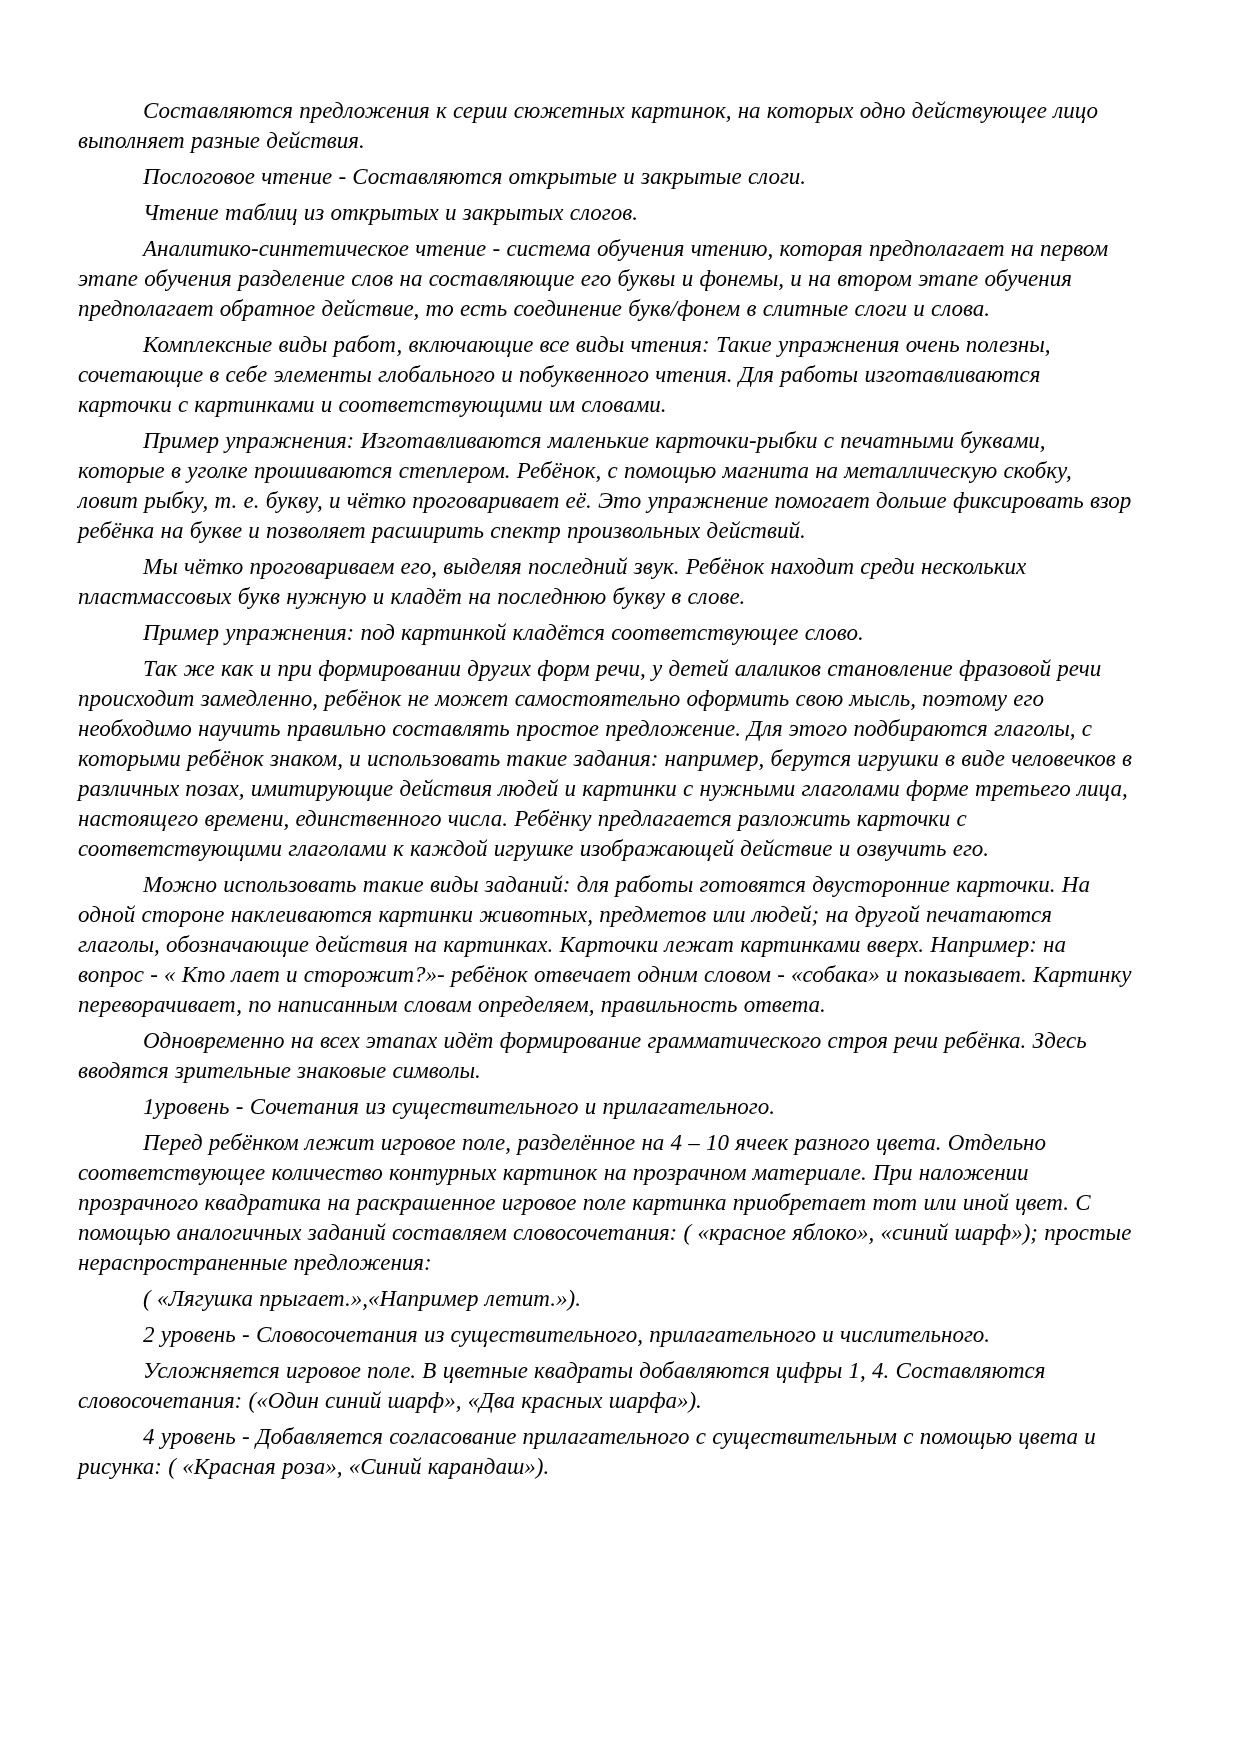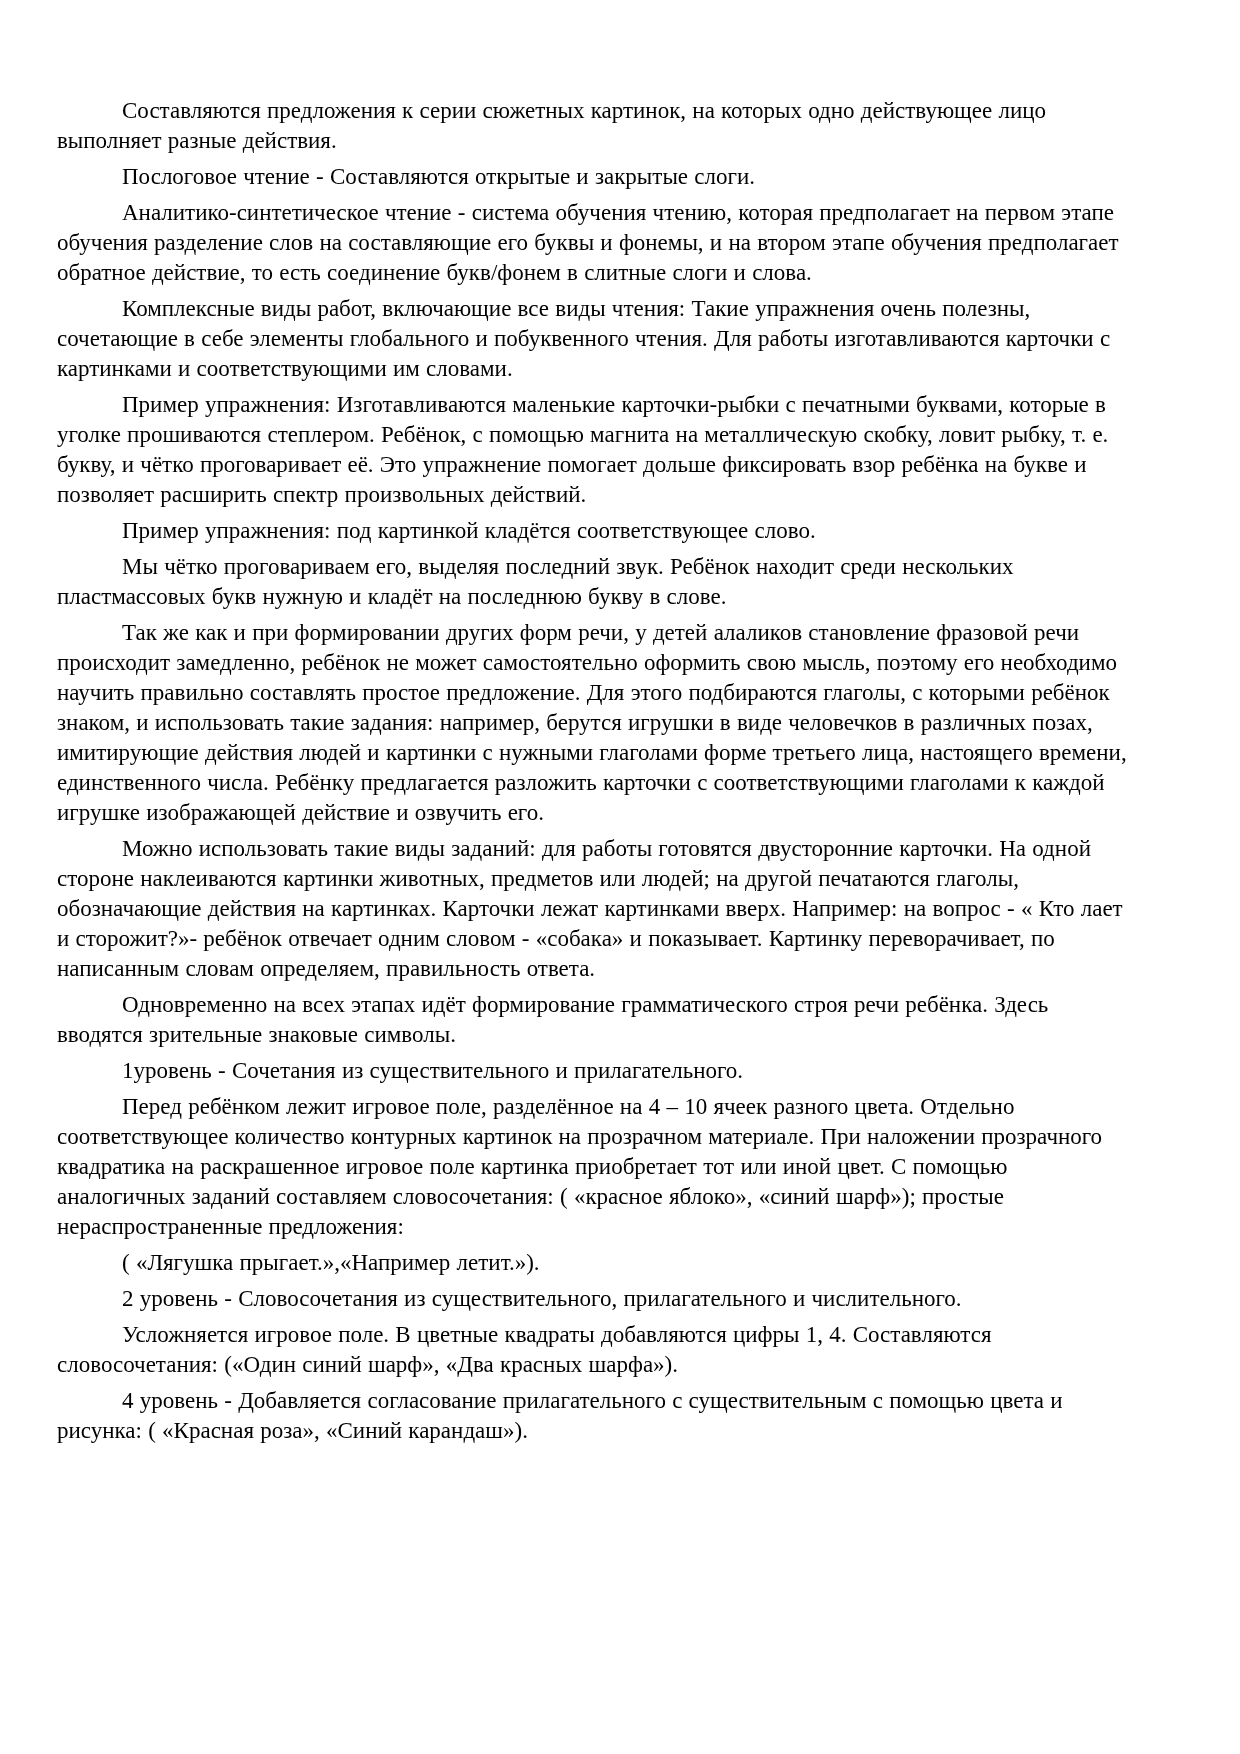--- a/index.html
+++ b/index.html
@@ -11,46 +11,48 @@
     padding: 0;
     background: #e8e8e8;
   }
   .page {
     position: relative;
     box-sizing: border-box;
     width: 1240px;
     height: 1754px;
     margin: 0 auto;
     background: var(--page-bg);
-    padding: 96px 103px 40px 57px;
+    padding: 96px 103px 40px 78px;
     overflow: hidden;
+    font-style: italic;
   }
   .doc-body p {
     margin: 0 0 6px 0;
     font-family: "Liberation Serif", "DejaVu Serif", serif;
     font-size: 23px;
     line-height: 30px;
     color: var(--text-color);
     text-indent: 65px;
     text-align: left;
     word-spacing: 0.5px;
   }
 </style>
 </head>
 <body>
 
 <div class="page">
   <div class="doc-body">
       <p>Составляются предложения к серии сюжетных картинок, на которых одно действующее лицо выполняет разные действия.</p>
       <p>Послоговое чтение - Составляются открытые и закрытые слоги.</p>
+      <p>Чтение таблиц из открытых и закрытых слогов.</p>
       <p>Аналитико-синтетическое чтение - система обучения чтению, которая предполагает на первом этапе обучения разделение слов на составляющие его буквы и фонемы, и на втором этапе обучения предполагает обратное действие, то есть соединение букв/фонем в слитные слоги и слова.</p>
       <p>Комплексные виды работ, включающие все виды чтения: Такие упражнения очень полезны, сочетающие в себе элементы глобального и побуквенного чтения. Для работы изготавливаются карточки с картинками и соответствующими им словами.</p>
       <p>Пример упражнения: Изготавливаются маленькие карточки-рыбки с печатными буквами, которые в уголке прошиваются степлером. Ребёнок, с помощью магнита на металлическую скобку, ловит рыбку, т. е. букву, и чётко проговаривает её. Это упражнение помогает дольше фиксировать взор ребёнка на букве и позволяет расширить спектр произвольных действий.</p>
+      <p>Мы чётко проговариваем его, выделяя последний звук. Ребёнок находит среди нескольких пластмассовых букв нужную и кладёт на последнюю букву в слове.</p>
       <p>Пример упражнения: под картинкой кладётся соответствующее слово.</p>
-      <p>Мы чётко проговариваем его, выделяя последний звук. Ребёнок находит среди нескольких пластмассовых букв нужную и кладёт на последнюю букву в слове.</p>
       <p>Так же как и при формировании других форм речи, у детей алаликов становление фразовой речи происходит замедленно, ребёнок не может самостоятельно оформить свою мысль, поэтому его необходимо научить правильно составлять простое предложение. Для этого подбираются глаголы, с которыми ребёнок знаком, и использовать такие задания: например, берутся игрушки в виде человечков в различных позах, имитирующие действия людей и картинки с нужными глаголами форме третьего лица, настоящего времени, единственного числа. Ребёнку предлагается разложить карточки с соответствующими глаголами к каждой игрушке изображающей действие и озвучить его.</p>
       <p>Можно использовать такие виды заданий: для работы готовятся двусторонние карточки. На одной стороне наклеиваются картинки животных, предметов или людей; на другой печатаются глаголы, обозначающие действия на картинках. Карточки лежат картинками вверх. Например: на вопрос - « Кто лает и сторожит?»- ребёнок отвечает одним словом - «собака» и показывает. Картинку переворачивает, по написанным словам определяем, правильность ответа.</p>
       <p>Одновременно на всех этапах идёт формирование грамматического строя речи ребёнка. Здесь вводятся зрительные знаковые символы.</p>
       <p>1уровень - Сочетания из существительного и прилагательного.</p>
       <p>Перед ребёнком лежит игровое поле, разделённое на 4 – 10 ячеек разного цвета. Отдельно соответствующее количество контурных картинок на прозрачном материале. При наложении прозрачного квадратика на раскрашенное игровое поле картинка приобретает тот или иной цвет. С помощью аналогичных заданий составляем словосочетания: ( «красное яблоко», «синий шарф»); простые нераспространенные предложения:</p>
       <p>( «Лягушка прыгает.»,«Например летит.»).</p>
       <p>2 уровень - Словосочетания из существительного, прилагательного и числительного.</p>
       <p>Усложняется игровое поле. В цветные квадраты добавляются цифры 1, 4. Составляются словосочетания: («Один синий шарф», «Два красных шарфа»).</p>
       <p>4 уровень - Добавляется согласование прилагательного с существительным с помощью цвета и рисунка: ( «Красная роза», «Синий карандаш»).</p>
     </div>

